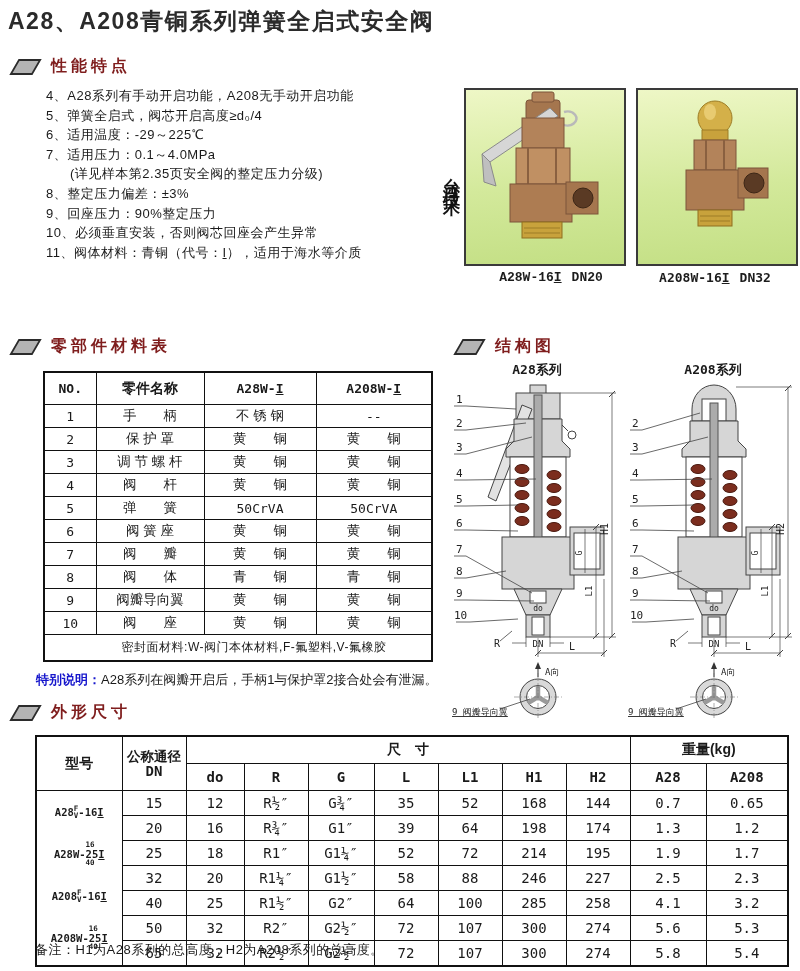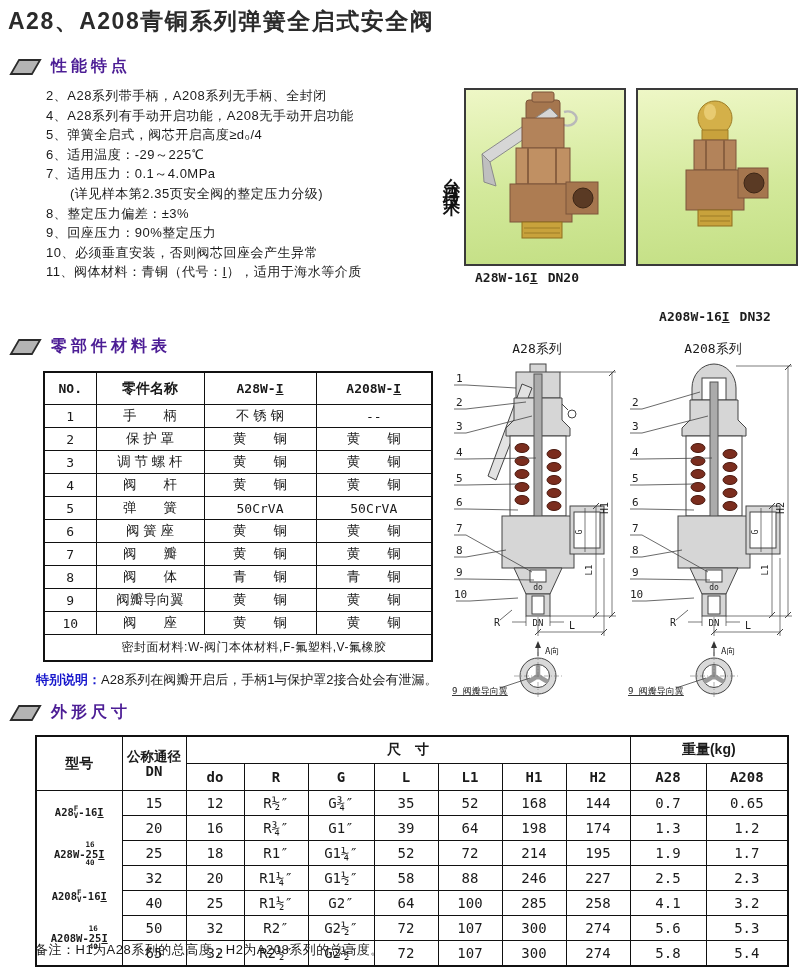--- a/index.html
+++ b/index.html
@@ -5,48 +5,48 @@
   html,body{margin:0;padding:0;background:#fff;}
   body{width:800px;height:971px;position:relative;font-family:"Liberation Sans",sans-serif;color:#1a1a1a;overflow:hidden;}
   .abs{position:absolute;}
   .mono{font-family:"DejaVu Sans Mono",monospace;}
   .ucode{text-decoration:underline;}
   
   .page-title{left:8px;top:6px;font-size:23px;font-weight:bold;color:#2b2b2b;letter-spacing:1.5px;}
   
   .sec-head{display:flex;align-items:center;gap:14px;}
   .sec-icon{width:19px;height:12px;background:#b4b4b4;border:2px solid #2b2b2b;transform:skewX(-30deg);margin-left:6px;}
-  .sec-title{font-size:16px;font-weight:bold;letter-spacing:4px;color:#4c1d95;}
+  .sec-title{font-size:16px;font-weight:bold;letter-spacing:4px;color:#7f1d1d;}
   
   .features{left:8px;top:56px;width:445px;}
   .feat-list{margin:9px 0 0 38px;font-size:13px;line-height:19.6px;letter-spacing:0.5px;}
   .feat-item.indent{padding-left:24px;}
   
   .photos{left:438px;top:88px;width:358px;height:200px;}
   .tw-label{position:absolute;left:2px;top:76px;writing-mode:vertical-rl;font-size:17px;font-weight:bold;letter-spacing:7px;color:#111;}
   .frame{position:absolute;top:0;width:158px;height:174px;border:2px solid #3a3a3a;background:linear-gradient(175deg,#eef7c6 0%,#d3e99b 55%,#c3df84 100%);}
   .frame.f1{left:26px;} .frame.f2{left:198px;}
   .caption{position:absolute;top:182px;width:162px;text-align:center;font-family:"DejaVu Sans Mono",monospace;font-weight:bold;font-size:13px;color:#1c1c1c;}
-  .caption.c1{left:8px;} .caption.c2{left:196px;margin-top:39px;}
+  .caption.c1{left:32px;font-family:Liberation Mono, monospace;} .caption.c2{left:196px;}
   
   .parts-sec{left:8px;top:336px;width:440px;}
   .tbl{border-collapse:collapse;border:2px solid #111;}
   .tbl th,.tbl td{border:1px solid #111;text-align:center;padding:0;}
   .parts-tbl{margin:14px 0 0 35px;width:388px;table-layout:fixed;font-size:13.5px;}
   .parts-tbl th{height:31px;font-size:14px;font-weight:bold;}
   .parts-tbl td{height:22px;}
   .parts-tbl .mono{font-size:13px;}
   .parts-footer td{height:25px;font-size:12px;letter-spacing:0.5px;padding-left:32px;}
   .special-note{left:36px;top:671px;font-size:13px;width:450px;}
   .note-label{color:#1515cc;font-weight:bold;}
   
   .structure-sec{left:452px;top:336px;width:348px;}
   .diagrams{display:flex;gap:6px;margin-top:4px;}
   .diag{width:170px;}
-  .diag-title{text-align:center;font-size:13px;font-weight:normal;font-family:"DejaVu Sans Mono",monospace;margin-bottom:0;}
+  .diag-title{text-align:center;font-size:13px;font-weight:bold;font-family:"DejaVu Sans Mono",monospace;margin-bottom:0;}
   .diag svg text{font-family:"DejaVu Sans Mono",monospace;fill:#222;}
   
   .dims-sec{left:8px;top:702px;width:792px;}
   .dims-tbl{margin:12px 0 0 27px;width:677px;table-layout:fixed;padding-left:40px;}
   .dims-tbl th{font-size:14px;font-weight:bold;height:26px;}
   .dims-tbl .lat{font-family:"DejaVu Sans Mono",monospace;font-size:14px;}
   .dims-tbl td{height:24px;font-family:"DejaVu Sans Mono",monospace;font-size:14px;}
   .two-line div{line-height:15px;font-size:13.5px;}
   .two-line .lat{font-size:14px;}
   .model-cell{vertical-align:middle;}
@@ -61,21 +61,20 @@
 <body>
 
 <div class="abs page-title">A28、A208青铜系列弹簧全启式安全阀</div>
 
 <div class="abs features">
   <div class="sec-head">
     <div class="sec-icon"></div>
     <div class="sec-title">性能特点</div>
   </div>
   <div class="feat-list">
-    <div class="feat-item">2、A28系列带手柄，A208系列无手柄、全封闭</div>
     <div class="feat-item">4、A28系列有手动开启功能，A208无手动开启功能</div>
     <div class="feat-item">5、弹簧全启式，阀芯开启高度≥d₀/4</div>
     <div class="feat-item">6、适用温度：-29～225℃</div>
     <div class="feat-item">7、适用压力：0.1～4.0MPa</div>
     <div class="feat-item indent">(详见样本第2.35页安全阀的整定压力分级)</div>
     <div class="feat-item">8、整定压力偏差：±3%</div>
     <div class="feat-item">9、回座压力：90%整定压力</div>
     <div class="feat-item">10、必须垂直安装，否则阀芯回座会产生异常</div>
     <div class="feat-item"><span>11、阀体材料：青铜（代号：</span><span class="ucode">I</span><span>），适用于海水等介质</span></div>
   </div>
@@ -206,20 +205,24 @@
         </tr>
   </tbody>
     </table>
 </div>
 
 <div class="abs special-note">
   <span class="note-label">特别说明：</span><span>A28系列在阀瓣开启后，手柄1与保护罩2接合处会有泄漏。</span>
 </div>
 
 <div class="abs structure-sec">
+  <div class="sec-head">
+    <div class="sec-icon"></div>
+    <div class="sec-title">结构图</div>
+  </div>
   <div class="diagrams">
 
     <div class="diag">
       <div class="diag-title">A28系列</div>
       <svg width="170" height="340" viewBox="0 0 170 340">
         <line x1="86" y1="6" x2="86" y2="268" stroke="#777" stroke-width="0.7" stroke-dasharray="6,2,1,2"></line>
         <rect x="78" y="6" width="16" height="10" fill="#d6d6d6" stroke="#444"></rect>
         <rect x="64" y="14" width="44" height="26" fill="#d6d6d6" stroke="#444"></rect>
         <polygon points="36,118 44,122 80,30 70,26" fill="#e2e2e2" stroke="#444"></polygon>
         <polygon points="62,40 110,40 110,62 118,70 118,78 54,78 54,70 62,62" fill="#d6d6d6" stroke="#444"></polygon>

